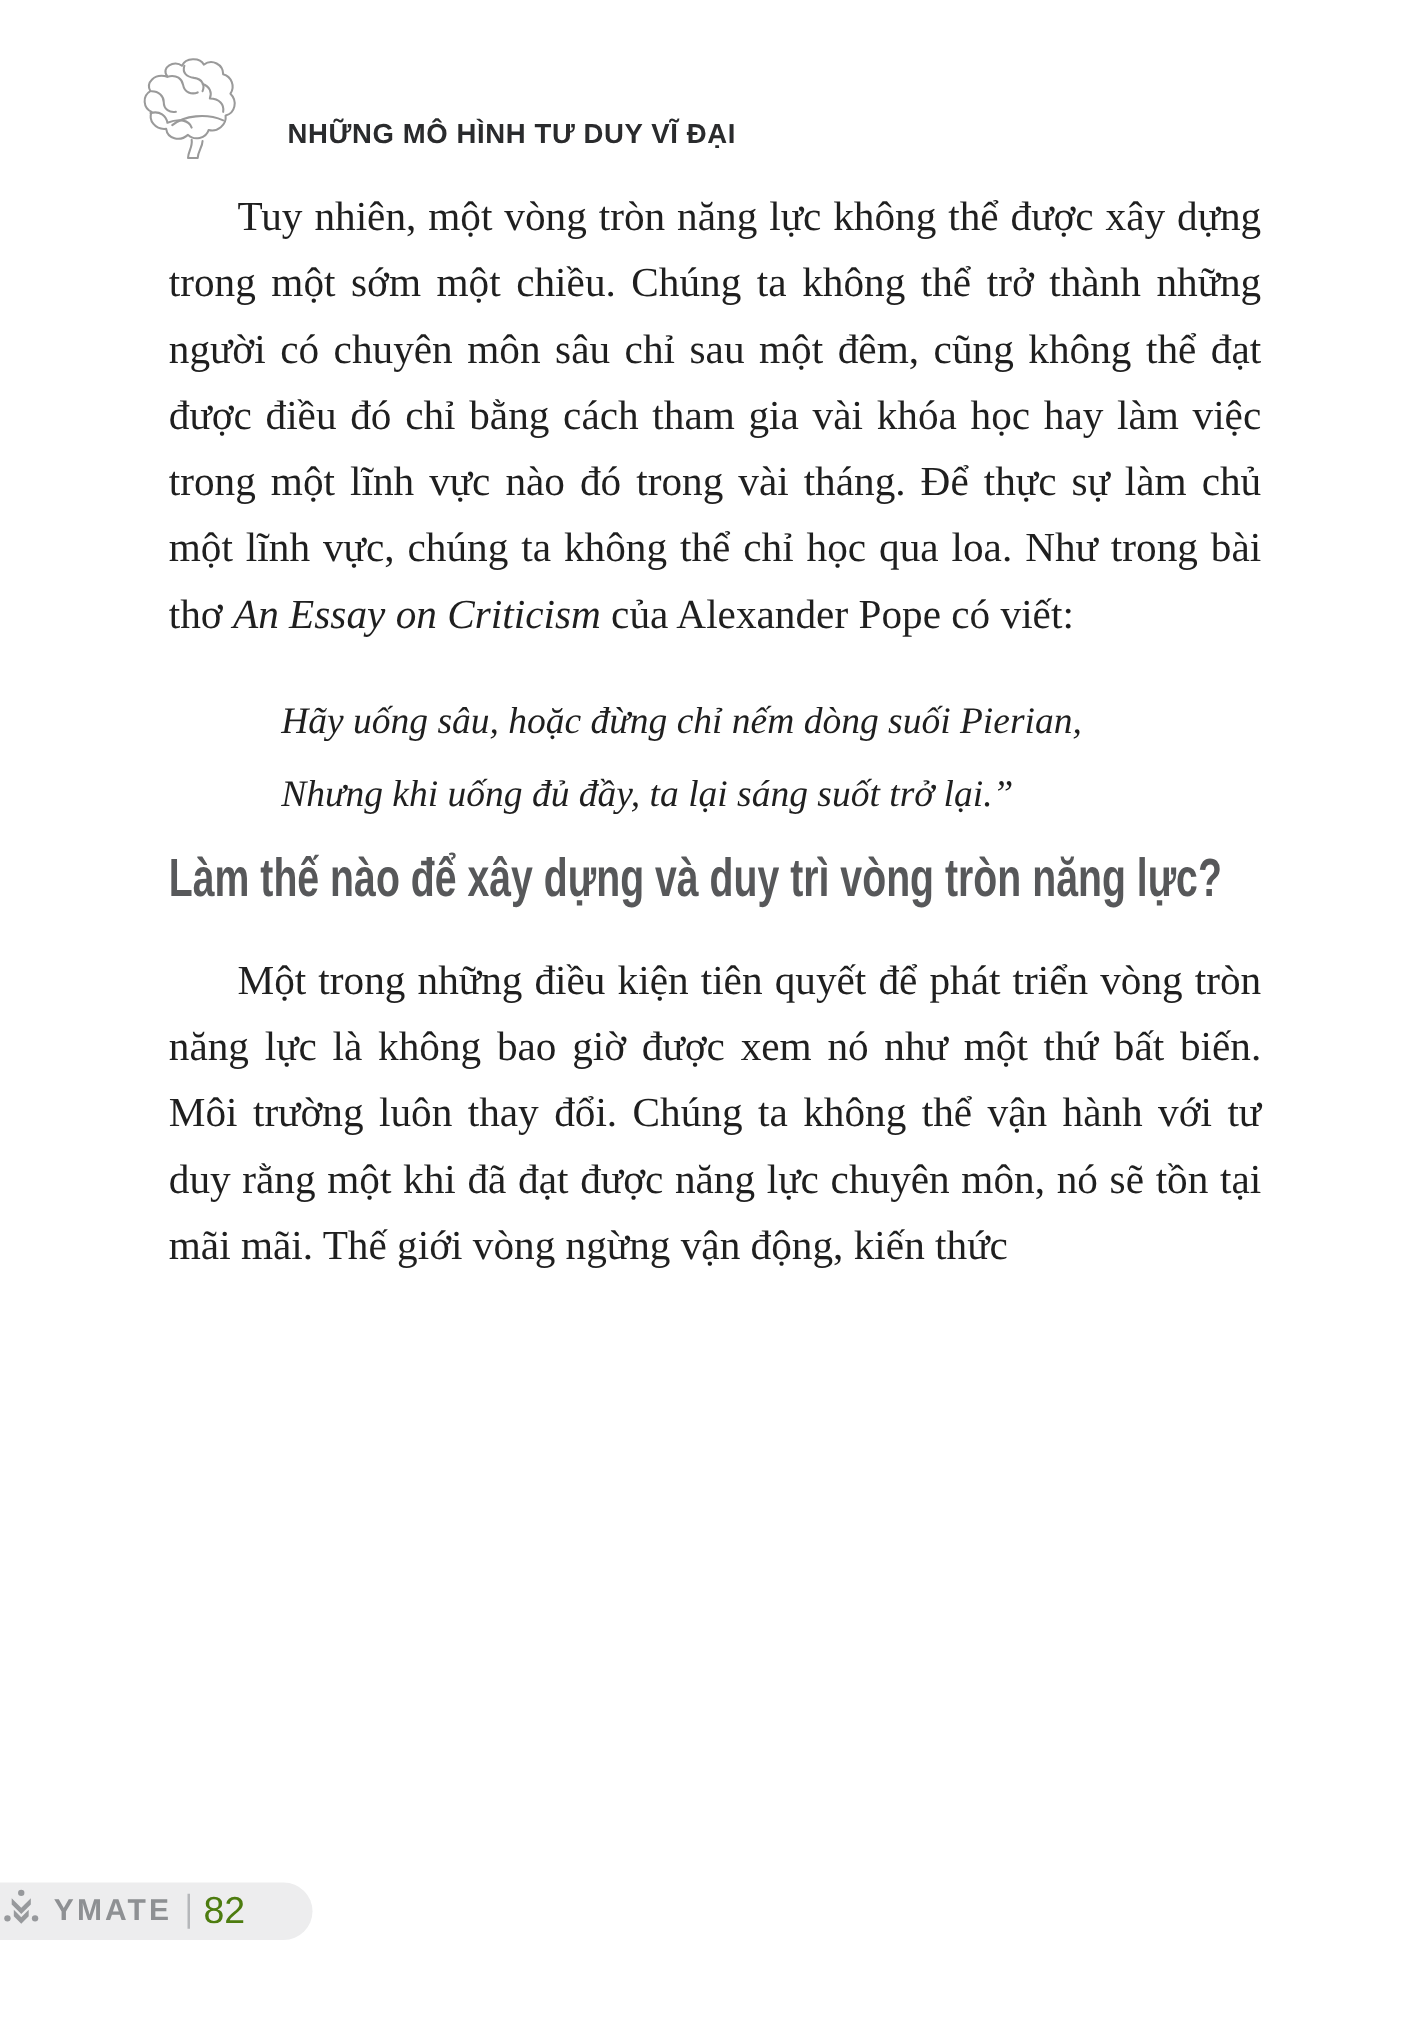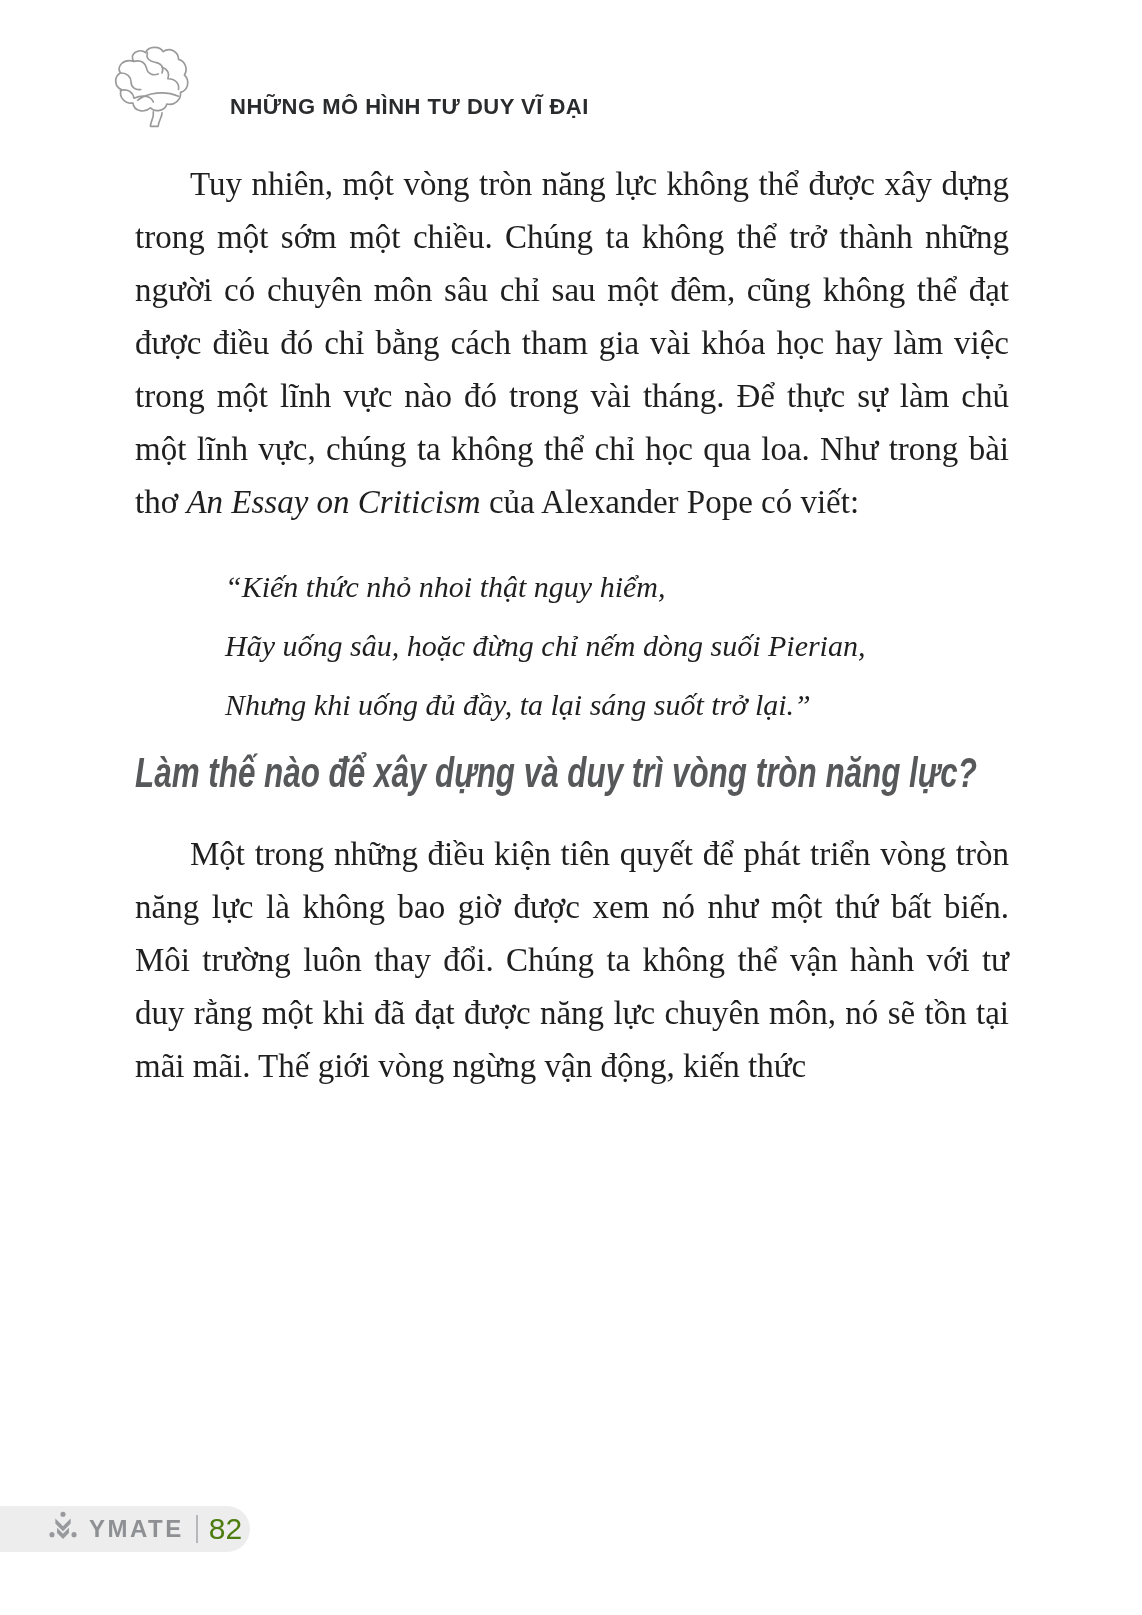--- a/index.html
+++ b/index.html
@@ -21,21 +21,21 @@
     font-weight: bold;
     font-size: 22px;
     letter-spacing: 0.5px;
     color: #2a2b2d;
     white-space: nowrap;
   }
 
   
   .content {
     position: absolute;
-    left: 135px; top: 158px;
+    left: 135px; top: 148px;
     width: 874px;
     color: #1f1f1f;
   }
   .body-par {
     margin: 0;
     font-size: 33px;
     line-height: 53px;
     text-align: justify;
     text-indent: 55px;
   }
@@ -49,21 +49,20 @@
     font-style: italic;
     font-size: 30px;
     line-height: 59px;
     white-space: nowrap;
   }
 
   .section-heading {
     margin: 0 0 18px 0;
     height: 62px;
     overflow: visible;
-    font-style: italic;
   }
   .section-heading .heading-inner {
     display: inline-block;
     font-family: "Liberation Sans", sans-serif;
     font-weight: bold;
     font-size: 43px;
     color: #57585a;
     white-space: nowrap;
     transform: scaleX(0.73);
     transform-origin: left center;
@@ -72,21 +71,20 @@
 
   
   .footer-pill {
     position: absolute;
     left: 0; top: 1506px;
     width: 250px; height: 46px;
     background: #ededee;
     border-radius: 0 23px 23px 0;
     display: flex;
     align-items: center;
-    padding-left: 46px;
     box-sizing: border-box;
     font-family: "Liberation Sans", sans-serif;
   }
   .brand-text {
     margin-left: 9px;
     font-weight: bold;
     font-size: 24px;
     letter-spacing: 2.5px;
     color: #8e9093;
   }
@@ -121,21 +119,20 @@
       </svg>
     </span>
     <div class="running-head">NHỮNG MÔ HÌNH TƯ DUY VĨ ĐẠI</div>
   </div>
 
   <div class="content">
 
     <p class="body-par par-1"><span>Tuy nhiên, một vòng tròn năng lực không thể được xây dựng trong một sớm một chiều. Chúng ta không thể trở thành những người có chuyên môn sâu chỉ sau một đêm, cũng không thể đạt được điều đó chỉ bằng cách tham gia vài khóa học hay làm việc trong một lĩnh vực nào đó trong vài tháng. Để thực sự làm chủ một lĩnh vực, chúng ta không thể chỉ học qua loa. Như trong bài thơ </span><em>An Essay on Criticism</em><span> của Alexander Pope có viết:</span></p>
 
     <div class="poem">
-      <div class="poem-line">“Kiến thức nhỏ nhoi thật nguy hiểm,</div>
       <div class="poem-line">Hãy uống sâu, hoặc đừng chỉ nếm dòng suối Pierian,</div>
       <div class="poem-line">Nhưng khi uống đủ đầy, ta lại sáng suốt trở lại.”</div>
     </div>
 
 
     <h2 class="section-heading"><span class="heading-inner">Làm thế nào để xây dựng và duy trì vòng tròn năng lực?</span></h2>
 
     <p class="body-par par-3">Một trong những điều kiện tiên quyết để phát triển vòng tròn năng lực là không bao giờ được xem nó như một thứ bất biến. Môi trường luôn thay đổi. Chúng ta không thể vận hành với tư duy rằng một khi đã đạt được năng lực chuyên môn, nó sẽ tồn tại mãi mãi. Thế giới vòng ngừng vận động, kiến thức</p>
 
   </div>

